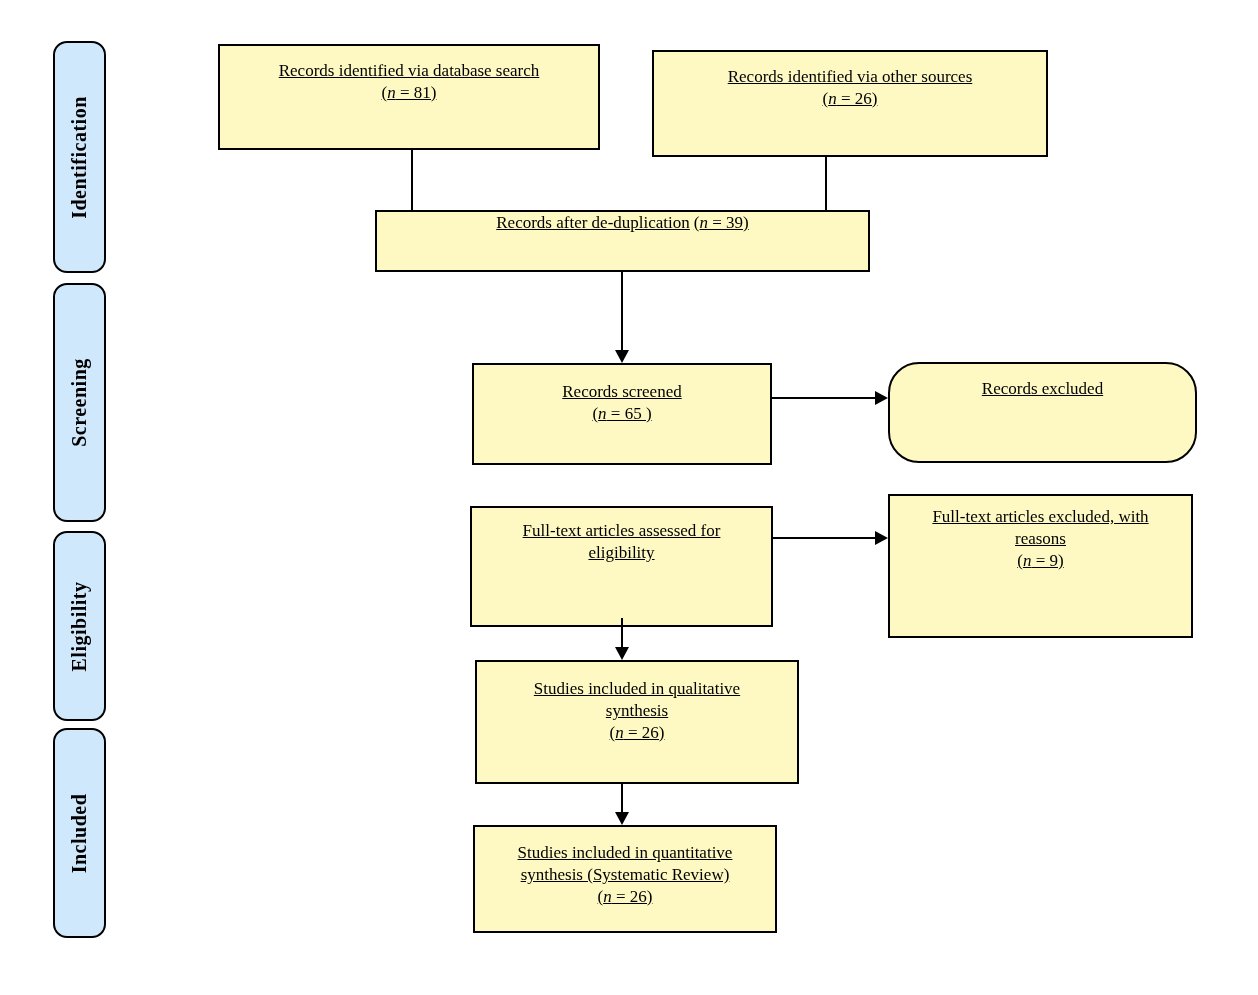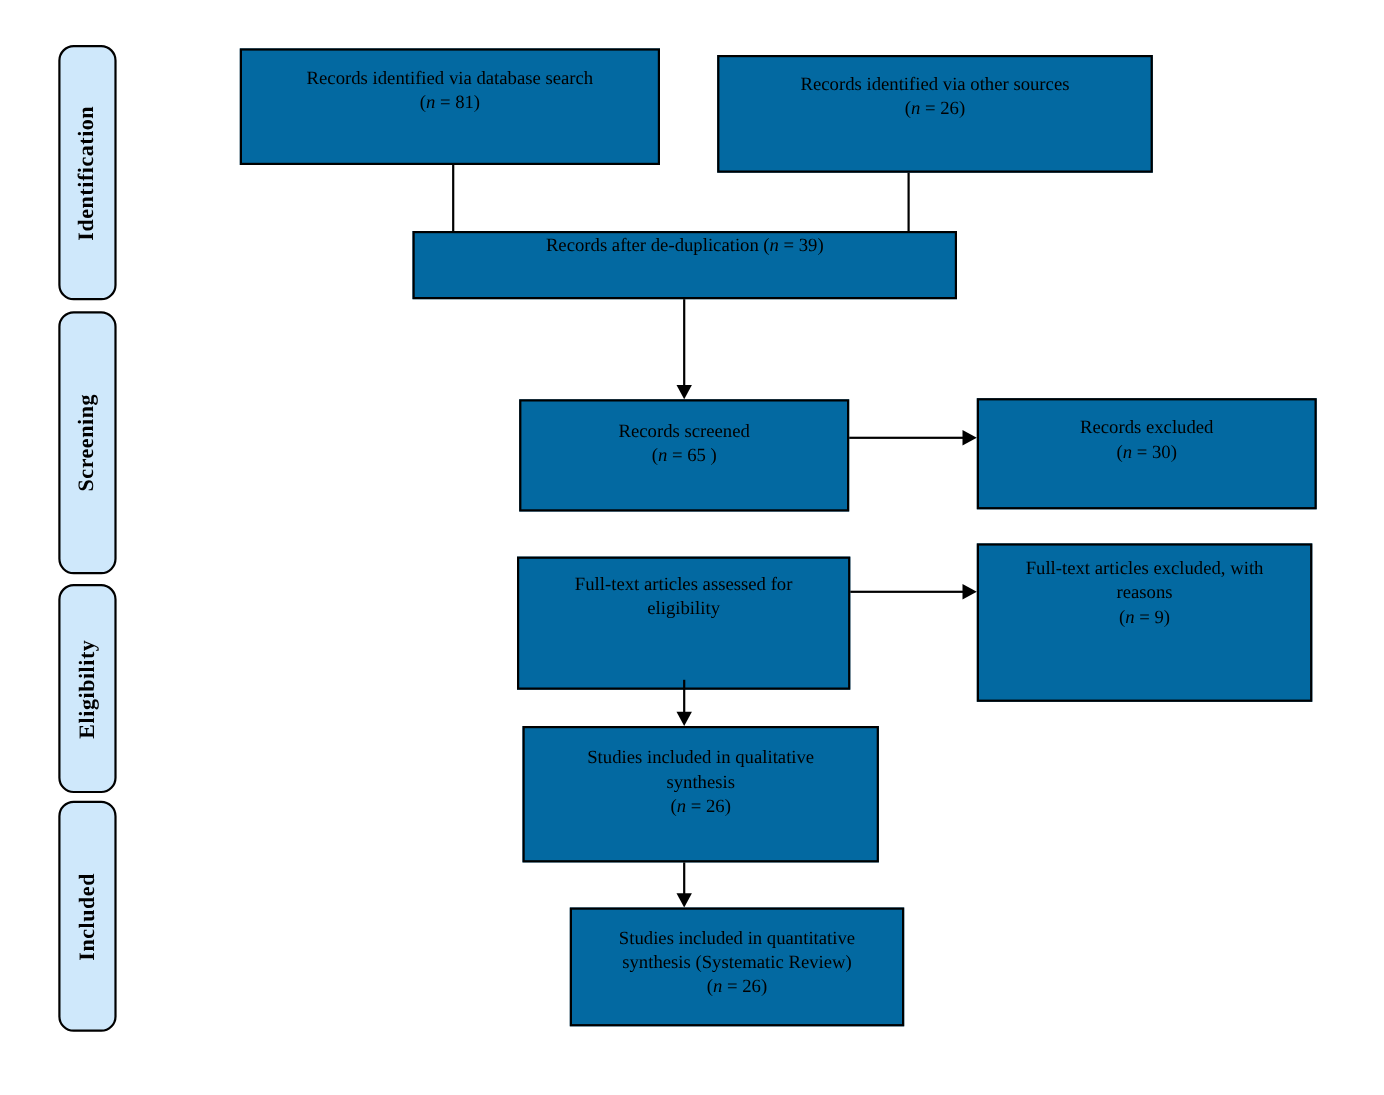--- a/index.html
+++ b/index.html
@@ -33,24 +33,25 @@
     white-space: nowrap;
     font-weight: bold;
     font-size: 20px;
     letter-spacing: 0.5px;
   }
   
   .fbox {
     position: absolute;
     box-sizing: border-box;
     border: 2px solid var(--line-color);
-    background: #0369a1;
+    background: #fef9c3;
     text-align: center;
     font-size: 17px;
     line-height: 22px;
+    text-decoration: underline;
   }
   .fbox .title { white-space: pre-line; }
   .fbox .nline { display: block; }
   .fbox.center-v {
     display: flex;
     justify-content: center;
   }
   .fbox.center-v .nline { display: inline; margin-left: 4px; }
   .fbox .nline i, .fbox .nline em { font-style: italic; }
   
@@ -104,43 +105,42 @@
   <div class="fbox center-v" style="left:375px; top:210px; width:495px; height:62px;">
     <span class="title">Records after de-duplication</span>
     <span class="nline"><span>(</span><i>n</i><span> = 39)</span></span>
   </div>
 
   <div class="fbox" style="left:472px; top:363px; width:300px; height:102px; padding-top:16px;">
     <span class="title">Records screened</span>
     <span class="nline"><span>(</span><i>n</i><span> = 65 )</span></span>
   </div>
 
-  <div class="fbox" style="left:888px; top:362px; width:309px; height:101px; padding-top:14px;">
+  <div class="fbox" style="left:888px; top:362px; width:309px; height:101px; padding-top:14px;border-radius:31px;">
     <span class="title">Records excluded</span>
-    <span class="nline"><span>(</span><i>n</i><span> = 30)</span></span>
   </div>
 
   <div class="fbox" style="left:470px; top:506px; width:303px; height:121px; padding-top:12px;">
     <span class="title">Full-text articles assessed for
 eligibility</span>
   </div>
 
   <div class="fbox" style="left:888px; top:494px; width:305px; height:144px; padding-top:10px;">
     <span class="title">Full-text articles excluded, with
 reasons</span>
     <span class="nline"><span>(</span><i>n</i><span> = 9)</span></span>
   </div>
 
   <div class="fbox" style="left:475px; top:660px; width:324px; height:124px; padding-top:16px;">
     <span class="title">Studies included in qualitative
 synthesis</span>
     <span class="nline"><span>(</span><i>n</i><span> = 26)</span></span>
   </div>
 
-  <div class="fbox" style="left:473px; top:825px; width:304px; height:108px; padding-top:15px;margin-left:45px;">
+  <div class="fbox" style="left:473px; top:825px; width:304px; height:108px; padding-top:15px;">
     <span class="title">Studies included in quantitative
 synthesis (Systematic Review)</span>
     <span class="nline"><span>(</span><i>n</i><span> = 26)</span></span>
   </div>
 
   <div class="conn" style="left:411px; top:150px; width:2px; height:61px;"></div>
   <div class="conn" style="left:825px; top:157px; width:2px; height:54px;"></div>
 
   <div class="conn" style="left:621px; top:272px; width:2px; height:80px;"></div>
   <div class="arrow-down" style="left:615px; top:350px;"></div>

